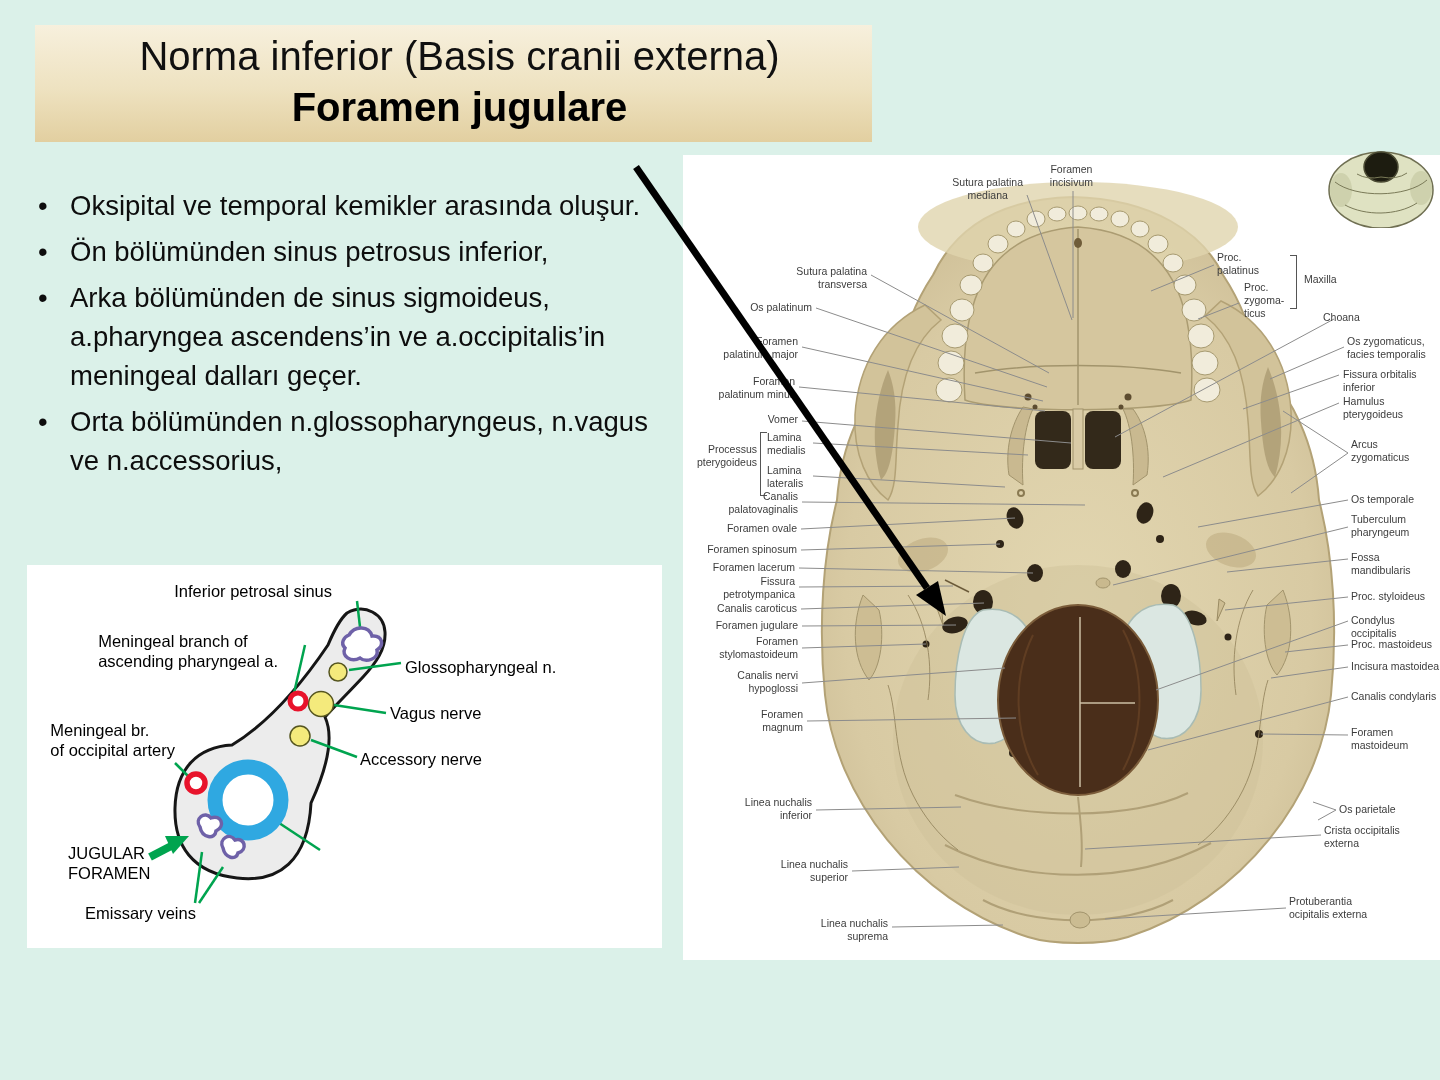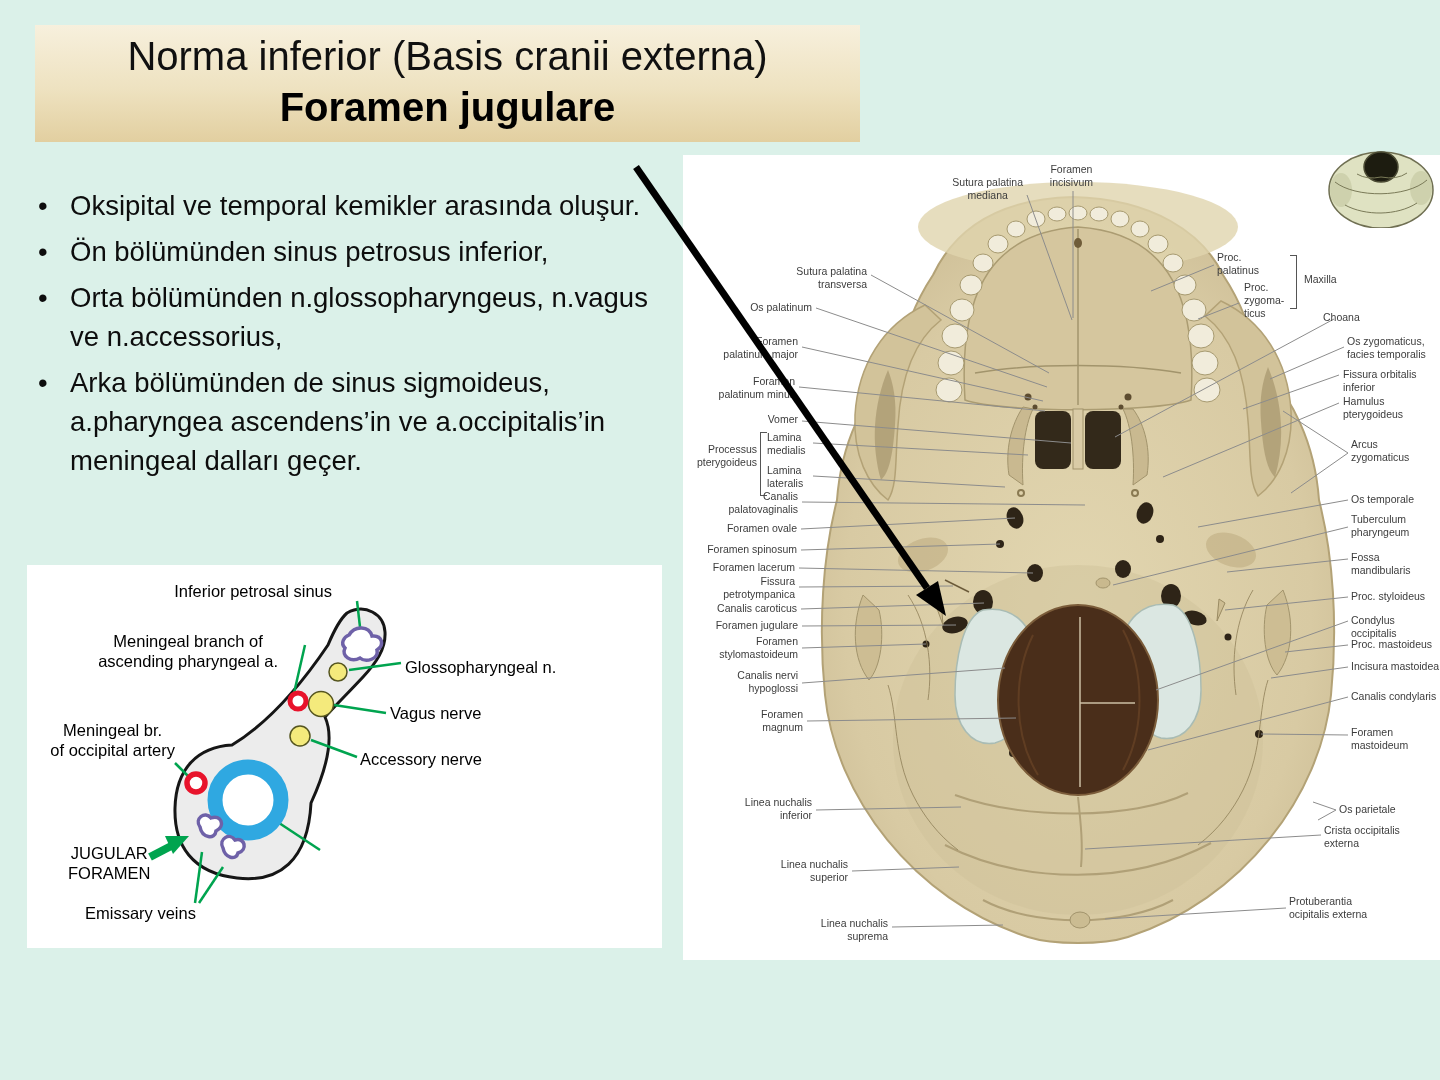--- a/index.html
+++ b/index.html
@@ -1,51 +1,51 @@
 <!DOCTYPE html>
 <html><head>
 <meta charset="utf-8">
 <style>
   html,body{margin:0;padding:0;}
   body{width:1440px;height:1080px;position:relative;overflow:hidden;
        background:#dbf1e9;font-family:"Liberation Sans",sans-serif;}
   .banner{position:absolute;left:35px;top:25px;width:825px;height:117px;text-align:center;
-          background:linear-gradient(180deg,#f7f0dd 0%,#eee2c0 55%,#e2cfa0 100%);}
+          background:linear-gradient(180deg,#f7f0dd 0%,#eee2c0 55%,#e2cfa0 100%);padding-left:12px;}
   .banner .t1{font-size:40px;color:#101010;padding-top:5px;line-height:1.3;}
   .banner .t2{font-size:40px;font-weight:bold;color:#000;line-height:1.25;}
   .bullets{position:absolute;left:12px;top:186px;width:648px;}
   .bullet{position:relative;padding-left:58px;font-size:27.5px;line-height:1.42;
           color:#0d0d0d;margin-bottom:7px;}
   .bullet::before{content:"•";position:absolute;left:26px;top:0;}
   .diagram-box{position:absolute;left:27px;top:565px;width:635px;height:383px;background:#fff;}
   .skull-box{position:absolute;left:683px;top:155px;width:757px;height:805px;background:#fff;overflow:hidden;}
   .fig-svg{position:absolute;left:0;top:0;}
   .lbl{position:absolute;font-size:10.5px;line-height:1.22;color:#3c3c3c;white-space:pre-line;}
   .lbl.r{text-align:right;}
   .lbl.c{text-align:center;}
-  .dlbl{position:absolute;font-size:16.5px;line-height:1.24;color:#000;white-space:pre-line;text-align:center;}
+  .dlbl{position:absolute;font-size:16.5px;line-height:1.24;color:#000;white-space:pre-line;}
   .dlbl.r{}
   .bracket-l{position:absolute;width:6px;border:1px solid #555;border-right:none;}
   .bracket-r{position:absolute;width:6px;border:1px solid #555;border-left:none;}
   .overlay{position:absolute;left:0;top:0;pointer-events:none;}
   .thumb{position:absolute;left:1327px;top:150px;}
 </style>
 </head>
 <body>
 
 <div class="banner">
   <div class="t1">Norma inferior (Basis cranii externa)</div>
   <div class="t2">Foramen jugulare</div>
 </div>
 
 <div class="bullets">
   <div class="bullet">Oksipital ve temporal kemikler arasında oluşur.</div>
   <div class="bullet">Ön bölümünden sinus petrosus inferior,</div>
+  <div class="bullet">Arka bölümünden de sinus sigmoideus, a.pharyngea ascendens’in ve a.occipitalis’in meningeal dalları geçer.</div>
   <div class="bullet">Orta bölümünden n.glossopharyngeus, n.vagus ve n.accessorius,</div>
-  <div class="bullet">Arka bölümünden de sinus sigmoideus, a.pharyngea ascendens’in ve a.occipitalis’in meningeal dalları geçer.</div>
 </div>
 
 <div class="diagram-box">
   <svg class="fig-svg" width="635" height="383" viewBox="0 0 635 383">
     <path d="M 320,48 C 338,38 357,49 358,67 C 359,84 349,98 336,112 C 321,128 310,139 298,152
          C 309,176 295,214 284,238 C 281,296 252,318 210,313 C 165,308 147,280 148,243
          C 149,203 171,182 205,180 C 243,157 274,120 301,80 C 306,68 312,55 320,48 Z" fill="#ececec" stroke="#161616" stroke-width="3" stroke-linejoin="round"></path>
 
     <g stroke="#00a44f" stroke-width="2.5">
       <line x1="330" y1="36" x2="333" y2="62"></line>

